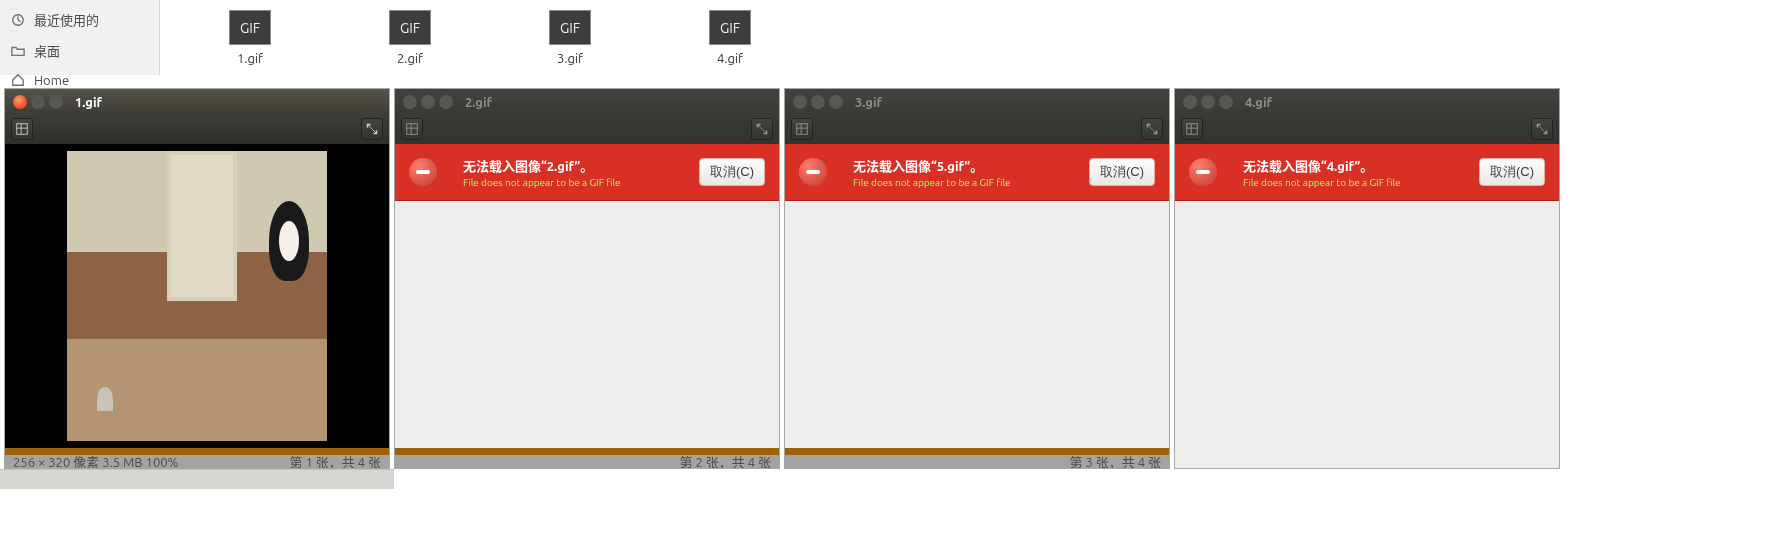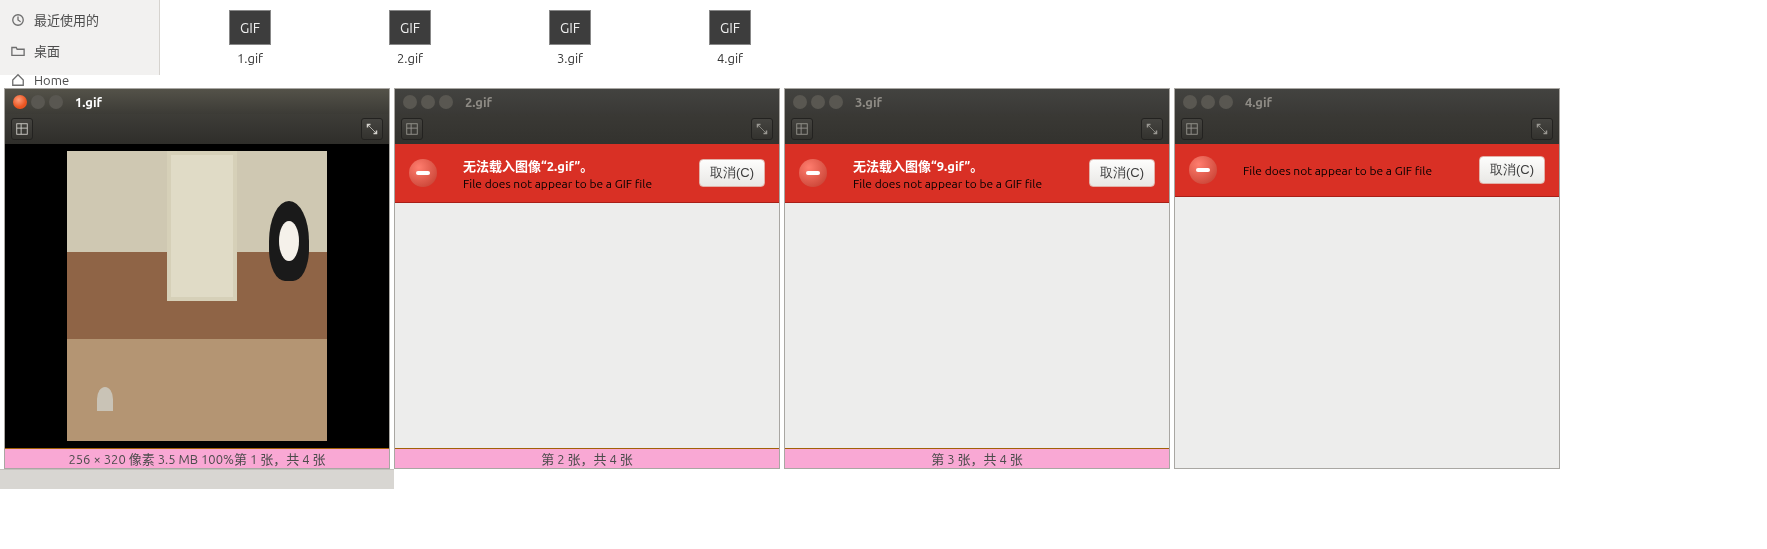--- a/index.html
+++ b/index.html
@@ -25,31 +25,31 @@
   .toolbar.inactive { background: linear-gradient(#3a3935,#33322e); }
   .tb-btn { width: 22px; height: 22px; background: linear-gradient(#454440,#33322e); border: 1px solid #232220; border-radius: 3px; display: flex; align-items: center; justify-content: center; color: #d5d3ce; cursor: pointer; }
   .content { flex: 1; display: flex; flex-direction: column; }
   .image-area { flex: 1; background: #000; display: flex; align-items: center; justify-content: center; position: relative; }
   .error-banner { background: #d93025; color: #fff; display: flex; align-items: center; gap: 26px; padding: 12px 14px; border-bottom: 1px solid #a81f17; }
   .err-icon { width: 28px; height: 28px; border-radius: 50%; background: radial-gradient(circle at 35% 30%, #ff7e6f, #c0392b); display: flex; align-items: center; justify-content: center; }
   .err-icon::after { content: ""; width: 14px; height: 4px; background: #fff; border-radius: 2px; }
   .err-text { display: flex; flex-direction: column; gap: 2px; flex: 1; font-size: 13px; }
   .cancel-btn { background: linear-gradient(#fdfdfc,#e9e8e5); color: #3c3c3c; border: 1px solid #e2b1a8; border-radius: 4px; padding: 4px 10px; font-size: 13px; cursor: pointer; margin-left: 16px; }
   .blank { flex: 1; background: #ededec; }
-  .statusbar { height: 20px; border-top: 1px solid #a16207; background: #f9a8d4; display: flex; align-items: center; justify-content: center; padding: 0 8px; color: #4c4c4c; font-size: 13px; }
+  .statusbar { height: 20px; border-top: 7px solid #a16207; background: #a3a3a3; display: flex; align-items: center; justify-content: space-between; padding: 0 8px; color: #4c4c4c; font-size: 13px; }
   
   .photo { width: 260px; height: 290px; background: linear-gradient(#cfc8b2 0 35%, #8f6446 35% 65%, #b49573 65% 100%); position: relative; }
   .penguin { position:absolute; right:18px; top:50px; width:40px; height:80px; background:#1a1a1a; border-radius:50% 50% 40% 40%; }
   .penguin::after{content:"";position:absolute;left:10px;top:20px;width:20px;height:40px;background:#f5f1ea;border-radius:50%;}
   .door { position:absolute; left:100px; top:0; width:70px; height:150px; border:4px solid #d6d0b8; background:#e0dbc6; }
   .cat { position:absolute; left:30px; bottom:30px; width:16px; height:24px; background:#c9c3b6; border-radius:50% 50% 0 0;}
   
   .fm-footer { position:absolute; left:0; top:469px; width:394px; height:20px; background:#d8d6d2; border-top:1px solid #c3c1bc; }
   .err-title { font-weight: bold; }
-  .err-sub { font-size: 12px; color: #000000; }
+  .err-sub { font-size: 10px; color: #bef264; }
 </style>
 </head>
 <body>
 
 <div class="fm">
   <div class="sidebar">
     <div class="sidebar-item">
       <span class="ico">
         <svg width="14" height="14" viewBox="0 0 16 16">
             <circle cx="8" cy="8" r="6" fill="none" stroke="#6e6e6e" stroke-width="1.5"></circle>
@@ -189,21 +189,21 @@
       <svg width="12" height="12" viewBox="0 0 16 16">
           <path d="M2 6V2h4M14 10v4h-4" stroke="#9a9892" fill="none" stroke-width="2"></path>
           <path d="M2 2l6 6M14 14l-6-6" stroke="#9a9892"></path>
         </svg>
     </div>
   </div>
   <div class="content">
     <div class="error-banner">
       <div class="err-icon"></div>
       <div class="err-text">
-        <span class="err-title">无法载入图像“9.gif”。</span>
+        <span class="err-title">无法载入图像“5.gif”。</span>
         <span class="err-sub">File does not appear to be a GIF file</span>
       </div>
       <button class="cancel-btn">取消(C)</button>
     </div>
     <div class="blank"></div>
   </div>
   <div class="statusbar">
     <span></span>
     <span>第 3 张，共 4 张</span>
   </div>
@@ -227,19 +227,20 @@
       <svg width="12" height="12" viewBox="0 0 16 16">
           <path d="M2 6V2h4M14 10v4h-4" stroke="#9a9892" fill="none" stroke-width="2"></path>
           <path d="M2 2l6 6M14 14l-6-6" stroke="#9a9892"></path>
         </svg>
     </div>
   </div>
   <div class="content">
     <div class="error-banner">
       <div class="err-icon"></div>
       <div class="err-text">
+        <span class="err-title">无法载入图像“4.gif”。</span>
         <span class="err-sub">File does not appear to be a GIF file</span>
       </div>
       <button class="cancel-btn">取消(C)</button>
     </div>
     <div class="blank"></div>
   </div>
 </div>
 
 </body></html>

